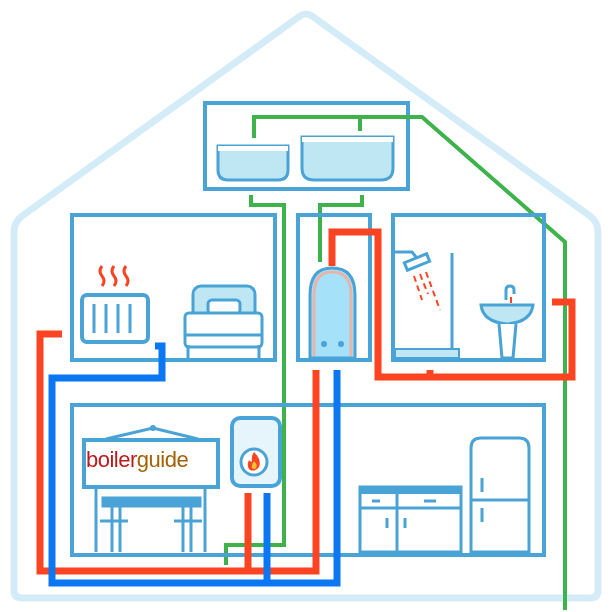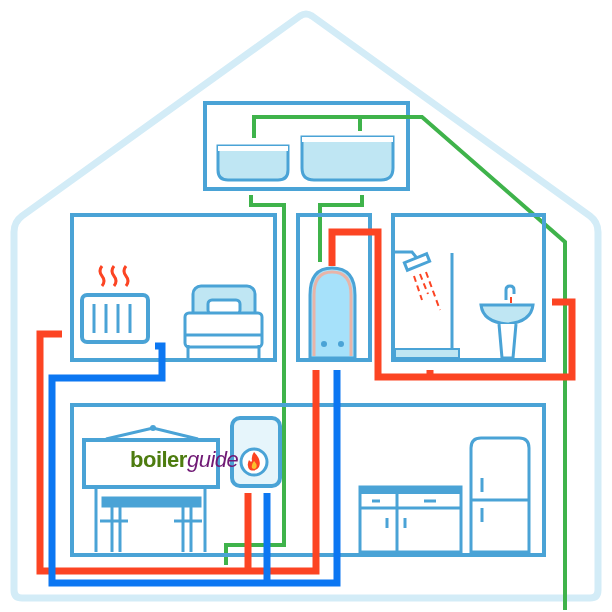--- a/index.html
+++ b/index.html
@@ -1,20 +1,20 @@
 <!DOCTYPE html>
 <html><head>
 <meta charset="utf-8">
 <style>
   html,body{margin:0;padding:0;background:#ffffff;}
   #stage{position:relative;width:612px;height:612px;overflow:hidden;background:#ffffff;font-family:"Liberation Sans",sans-serif;}
   svg{position:absolute;left:0;top:0;}
   .logo{position:absolute;left:86px;top:449px;font-size:22px;letter-spacing:-0.5px;line-height:1;}
-  .logo .b{font-weight:bold;color:#4d7c0f;margin-left:44px;}
-  .logo .g{color:#701a75;font-style:italic;}
+  .logo .b{font-weight:normal;color:#b91c1c;}
+  .logo .g{color:#a16207;}
 </style>
 </head>
 <body>
 
 <div id="stage">
 <svg width="612" height="612" viewBox="0 0 612 612">
 
   <path d="M22,216 Q14,222 14,232 L14,590 Q14,598 22,598 L590,598 Q598,598 598,590 L598,232 Q598,222 590,216 L312,16 Q306,12 300,16 Z" fill="none" stroke="#d3ecf7" stroke-width="7" stroke-linejoin="round"></path>
 
   <g>

